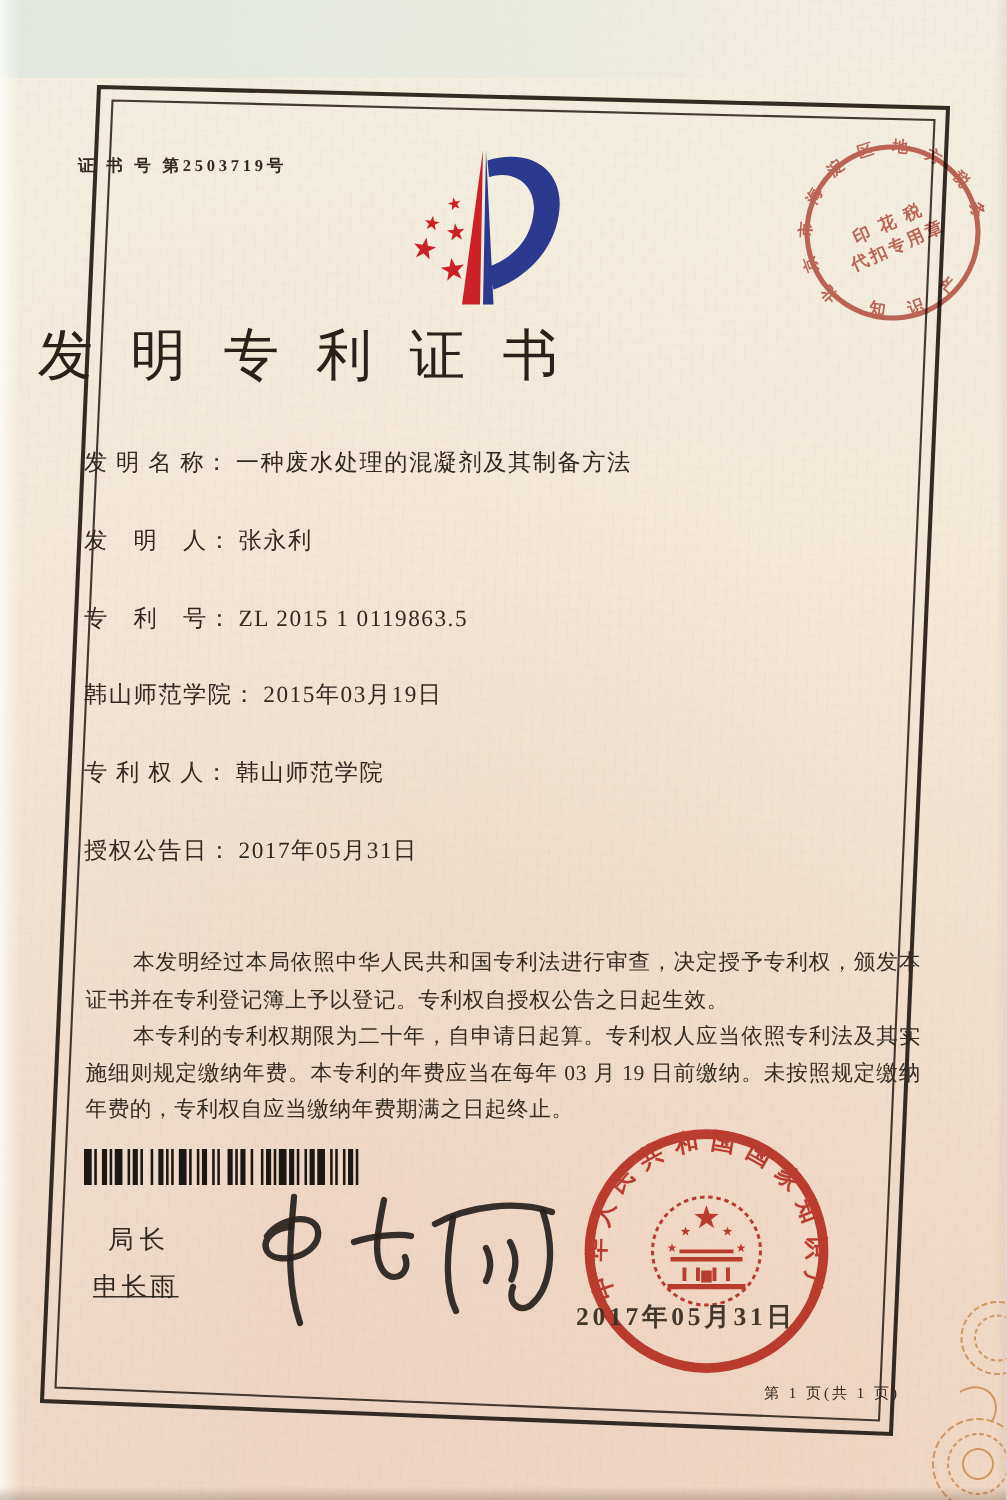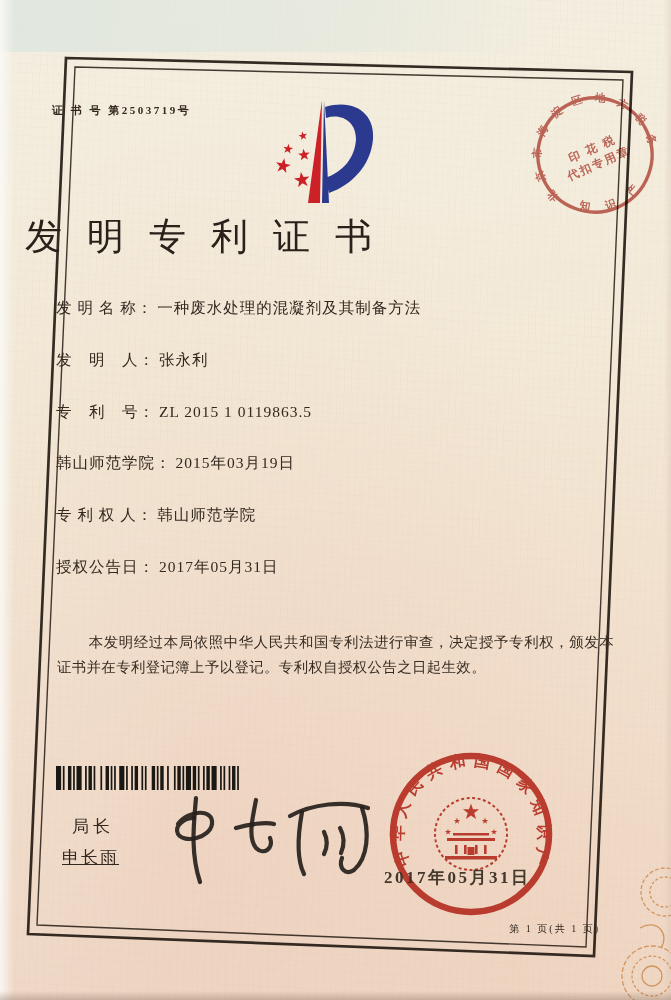--- a/index.html
+++ b/index.html
@@ -136,20 +136,21 @@
   </div>
   <div class="field-row" style="top:505px">
     <span class="field-label">专 利 权 人：</span><span class="field-value">韩山师范学院</span>
   </div>
   <div class="field-row" style="top:557px">
     <span class="field-label">授权公告日：</span><span class="field-value">2017年05月31日</span>
   </div>
 
   <div class="body-text">
     <p>本发明经过本局依照中华人民共和国专利法进行审查，决定授予专利权，颁发本证书并在专利登记簿上予以登记。专利权自授权公告之日起生效。</p>
+    <p>本专利的专利权期限为二十年，自申请日起算。专利权人应当依照专利法及其实施细则规定缴纳年费。本专利的年费应当在每年 03 月 19 日前缴纳。未按照规定缴纳年费的，专利权自应当缴纳年费期满之日起终止。</p>
   </div>
 
   <svg class="barcode" width="188" height="24" preserveAspectRatio="none" viewBox="0 0 165 24">
       <rect x="0" y="0" width="4.5" height="24"></rect>
       <rect x="6" y="0" width="1.5" height="24"></rect>
       <rect x="10.5" y="0" width="3" height="24"></rect>
       <rect x="15" y="0" width="1.5" height="24"></rect>
       <rect x="18" y="0" width="4.5" height="24"></rect>
       <rect x="25.5" y="0" width="1.5" height="24"></rect>
       <rect x="28.5" y="0" width="3" height="24"></rect>

